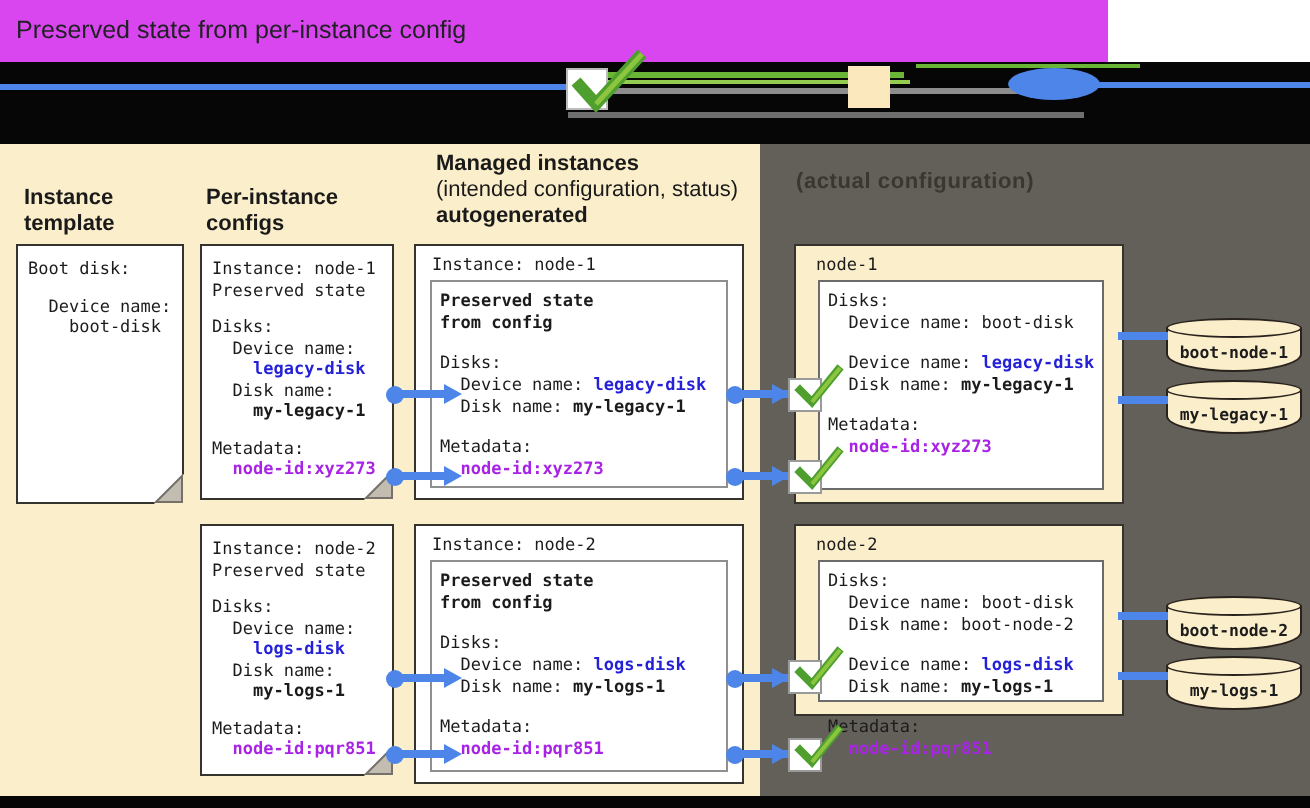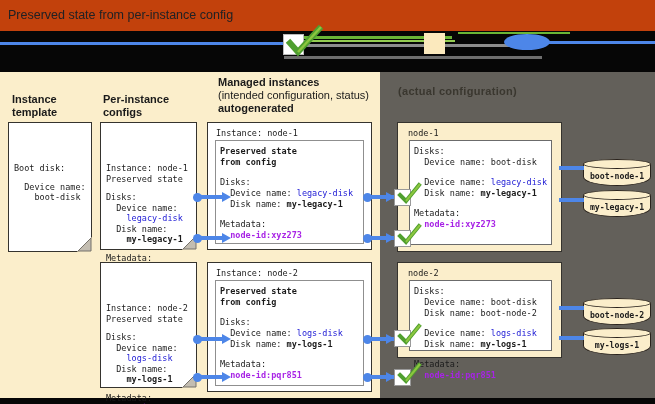--- a/index.html
+++ b/index.html
@@ -1,50 +1,50 @@
 <!DOCTYPE html>
 <html><head>
 <meta charset="utf-8">
 <style>
   * { box-sizing: border-box; margin: 0; padding: 0; }
   body { margin: 0; background: #ffffff; }
   .page { position: relative; width: 655px; height: 404px; background: #ffffff;
           font-family: "Liberation Sans", sans-serif; overflow: hidden; }
 
   
-  .titlebar   { position: absolute; left: 0; top: 0; width: 655px; height: 31px; background: #c2410c; }
+  .titlebar   { position: absolute; left: 0; top: 0; width: 554px; height: 31px; background: #d946ef; }
   .page-title { position: absolute; left: 8px; top: 8px; font-size: 12.5px; color: #202124; }
   .legend-band{ position: absolute; left: 0; top: 31px; width: 655px; height: 41px; background: #060606; }
   .left-panel { position: absolute; left: 0; top: 72px; width: 380px; height: 326px; background: #fbeecb; }
   .right-panel{ position: absolute; left: 380px; top: 72px; width: 275px; height: 326px; background: #63605a; }
   .bottom-strip{ position: absolute; left: 0; top: 398px; width: 655px; height: 6px; background: #060606; }
 
   
   .colhead { position: absolute; font-size: 11px; line-height: 13px; font-weight: bold; color: #1a1a1a; z-index: 3; }
   .colhead .normal { font-weight: normal; }
   .vmhead { position: absolute; left: 398px; top: 84px; font-size: 11px; line-height: 14px;
             font-weight: bold; color: #3a372f; letter-spacing: 0.3px; z-index: 3; }
   .vmhead .normal { font-weight: bold; }
 
   
   .mono { font-family: "DejaVu Sans Mono", monospace; font-size: 8.5px; color: #1b1b1b; }
   .ln   { white-space: pre; height: 10.5px; line-height: 10.5px; }
   .blank{ height: 8px; }
   .lh11 .ln { height: 11px; line-height: 11px; }
   .lh11 .blank { height: 9px; }
   span.b    { font-weight: bold; }
-  span.blue { color: #2421d6; font-weight: normal; }
+  span.blue { color: #2421d6; font-weight: bold; }
   span.mag  { color: #a823e6; font-weight: bold; }
 
   
   .box   { position: absolute; background: #ffffff; border: 1.5px solid #35332e; z-index: 2; }
   .box.cream { background: #fbeecb; }
   .inner { position: absolute; border: 1px solid #8f8f8f; background: #ffffff; }
   .boxtitle { position: absolute; left: 8px; top: 5px; }
-  .pad { position: absolute; left: 5px; top: 7px; right: 12px; margin-top: 33px; }
+  .pad { position: absolute; left: 5px; top: 7px; right: 12px; }
   .ipad { padding: 5px 3px 0 4px; }
 
   
   .curl { position: absolute; right: -1.5px; bottom: -1.5px; z-index: 4; }
 
   
   .dot   { position: absolute; width: 9px; height: 9px; border-radius: 50%; background: #4d86e8; z-index: 6; }
   .hline { position: absolute; height: 3.5px; background: #4d86e8; z-index: 5; }
   .thick { height: 4px; }
   .ahead { position: absolute; width: 0; height: 0; border-top: 5px solid transparent;

